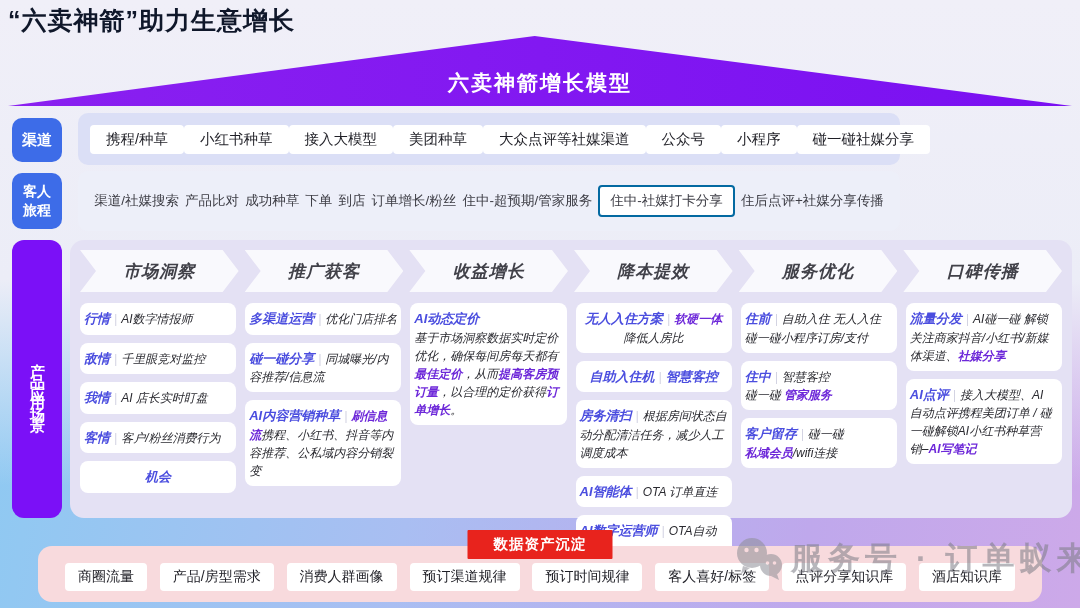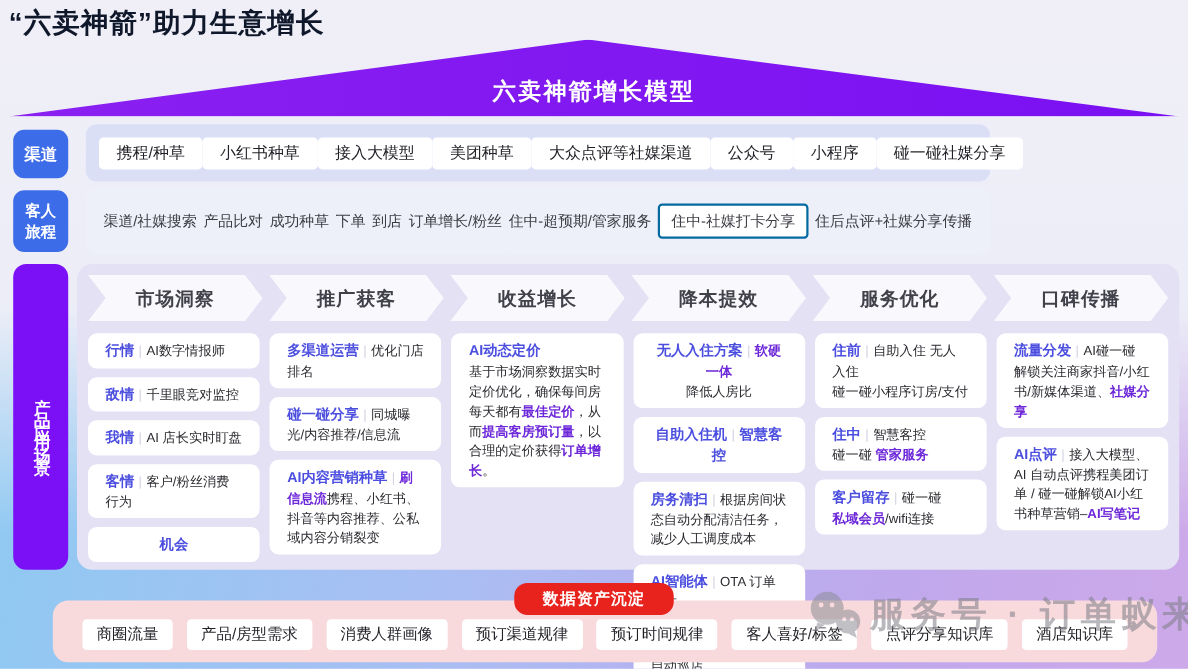--- a/index.html
+++ b/index.html
@@ -21,36 +21,36 @@
   .channels-label{ top:118px; height:44px; font-size:15px;}
   .journey-label{ top:173px; height:56px; font-size:14px; line-height:1.35; padding:0 7px;}
   .products-label{ top:240px; height:278px; background:#7B10F7; font-size:15px;
     writing-mode:vertical-lr; text-orientation:upright; letter-spacing:11px; border-radius:12px; padding-top:10px;}
   .band{ position:absolute; left:78px; width:822px; display:flex; align-items:center; justify-content:space-evenly; }
   .channels-band{ top:113px; height:52px; background:#DBDFF6; border-radius:10px; padding:0 12px;}
   .journey-band{ top:171px; height:60px; background:#EDEFF9; border-radius:10px; padding:0 10px;}
   .chip{ background:#fff; border-radius:4px; padding:5px 16px; font-size:14.5px; font-weight:500; color:#1F1F26; white-space:nowrap;}
   .journey-step{ font-size:13.5px; font-weight:500; color:#3C3C44; white-space:nowrap;}
   .journey-step.boxed{ background:#fff; border:2px solid #0369a1; border-radius:4px; padding:5px 10px;}
-  .panel{ position:absolute; left:70px; top:240px; width:1002px; height:278px; background:#E4E1F4; border-radius:14px; padding:10px;}
+  .panel{ position:absolute; left:70px; top:240px; width:1002px; height:278px; background:#E4E1F4; border-radius:14px; padding:10px;font-style:italic;}
   .headers{ display:grid; grid-template-columns:repeat(6,1fr); gap:6px; height:42px;}
   .chev{ background:rgba(255,255,255,0.78); display:flex; align-items:center; justify-content:center;
     font-size:17px; font-weight:700; color:#414149; letter-spacing:1px;
     clip-path:polygon(0 0,calc(100% - 16px) 0,100% 50%,calc(100% - 16px) 100%,0 100%,16px 50%); }
   .columns{ display:grid; grid-template-columns:repeat(6,1fr); gap:9px; margin-top:11px;}
   .col{ display:flex; flex-direction:column; gap:8px;}
-  .card{ background:#fff; border-radius:8px; padding:6px 16px; font-size:12px; line-height:1.5; color:#2A2A30;}
+  .card{ background:#fff; border-radius:8px; padding:6px 4px; font-size:12px; line-height:1.5; color:#2A2A30;}
   .card.center{ text-align:center;}
   .seg-label{ color:#4B4EDF; font-weight:700; font-size:13px;}
   .seg-plain{ color:#2A2A30;}
   .seg-bold{ color:#6d28d9; font-weight:700;}
   .seg-div{ color:#D2D2E2; padding:0 4px; font-weight:400;}
   .red-pill{ position:absolute; top:530px; left:50%; transform:translateX(-50%);
-    background:#E8231D; color:#fff; font-size:14.5px; font-weight:700; padding:5px 26px; border-radius:12px; z-index:3; letter-spacing:1px;}
-  .pink-band{ position:absolute; left:48px; top:546px; width:1004px; height:56px; background:#F8DADD; border-radius:14px;
+    background:#E8231D; color:#fff; font-size:14.5px; font-weight:700; padding:5px 26px; border-radius:1px; z-index:3; letter-spacing:1px;}
+  .pink-band{ position:absolute; left:38px; top:546px; width:1004px; height:56px; background:#F8DADD; border-radius:14px;
     display:flex; align-items:center; justify-content:space-evenly; padding:6px 14px 0 14px; z-index:1;}
   .pink-band .chip{ font-size:14px; padding:5px 13px;}
   .watermark{ position:absolute; left:733px; top:537px; display:flex; align-items:center; gap:6px;
     color:#7D7D86; opacity:0.55; font-size:32px; font-weight:600; letter-spacing:5px; z-index:4; white-space:nowrap;}
 </style>
 </head>
 <body>
 
 <h1 class="page-title">“六卖神箭”助力生意增长</h1>
 

